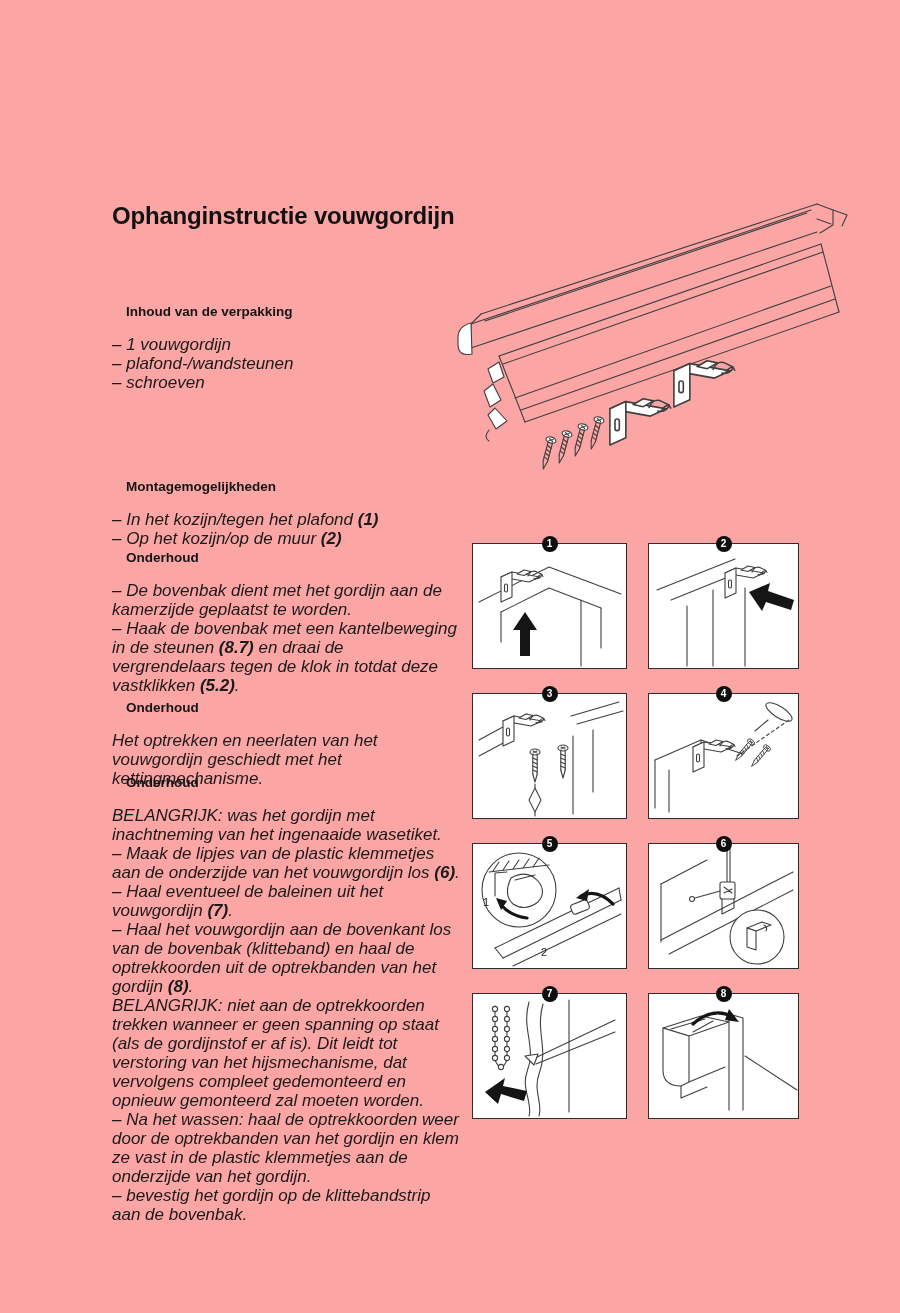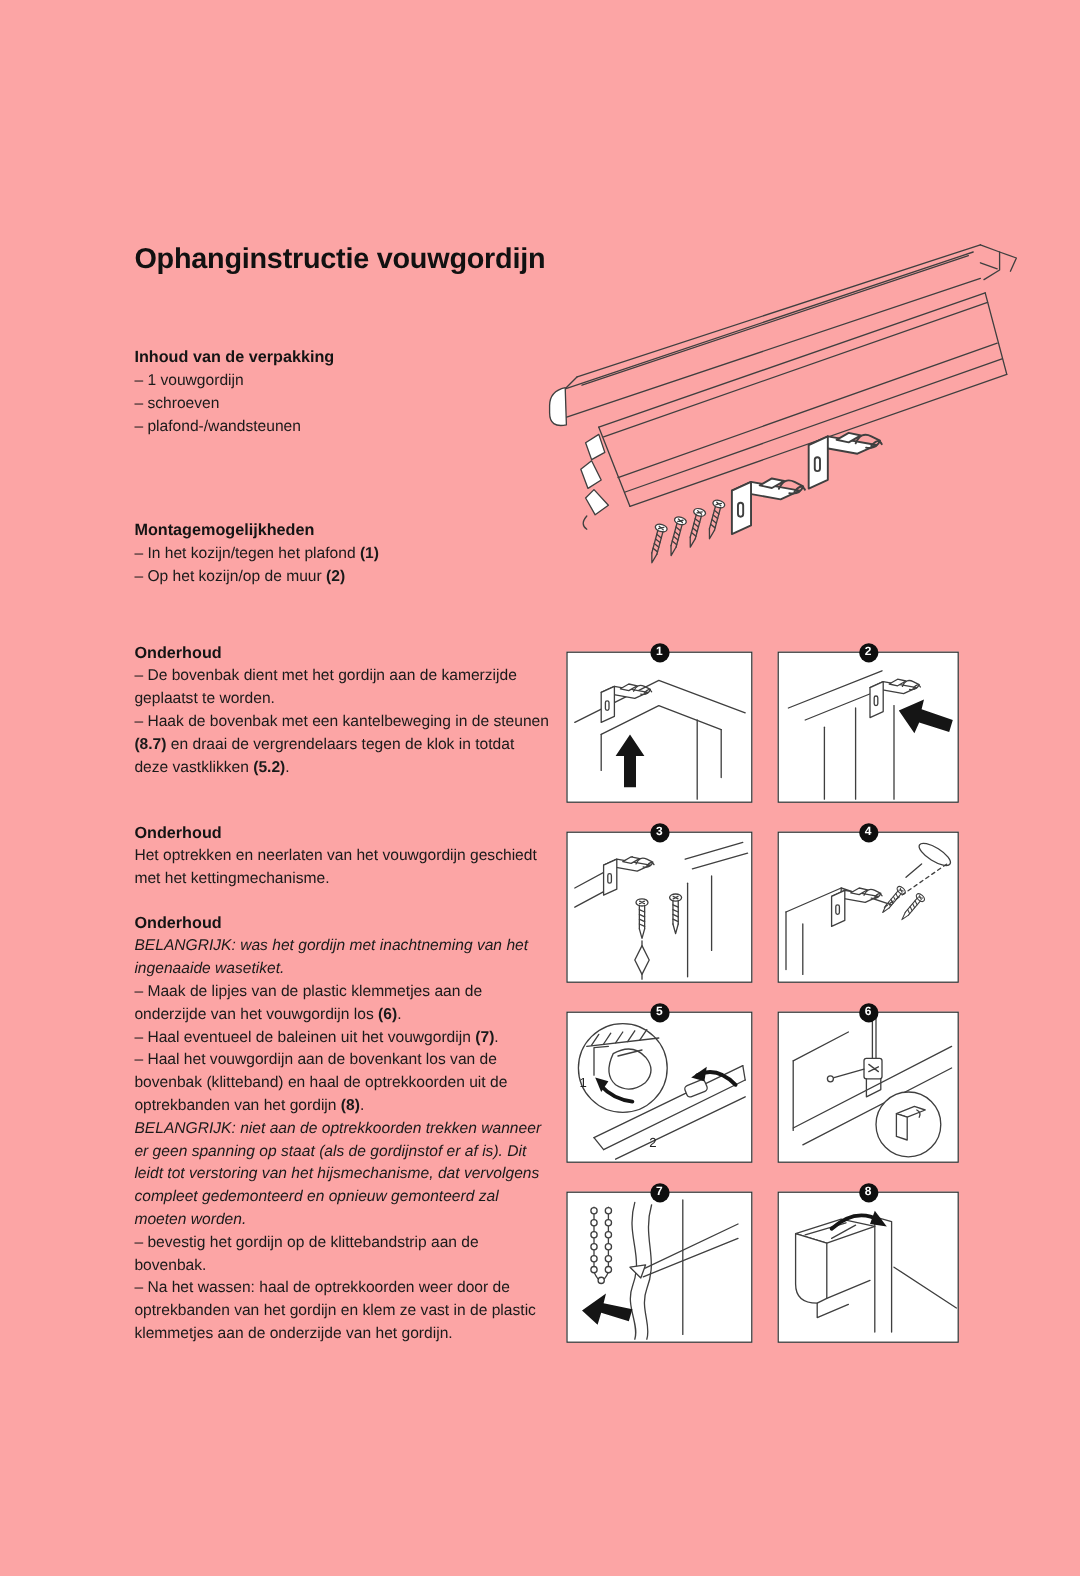--- a/index.html
+++ b/index.html
@@ -1,21 +1,21 @@
 <!DOCTYPE html>
 <html><head>
 <meta charset="utf-8">
 <style>
   html,body{margin:0;padding:0;background:#fff;}
   body{width:900px;height:1313px;position:relative;font-family:"Liberation Sans",sans-serif;color:#1a1a1a;}
   .page{position:absolute;inset:0;background:#fca5a5;overflow:hidden;}
   .title{position:absolute;left:112px;top:202px;margin:0;font-size:24px;font-weight:700;color:#111;letter-spacing:-0.2px;}
   .block{position:absolute;left:112px;width:348px;}
-  .block h2{margin:0;font-size:13.5px;line-height:19px;font-weight:700;color:#141414;}
-  .block p{margin:0;font-size:13px;line-height:19px;}
+  .block h2{margin:14px;font-size:13.5px;line-height:19px;font-weight:700;color:#141414;}
+  .block p{margin:0;font-size:17px;line-height:19px;font-style:italic;}
   .it{font-style:italic;}
   .mainfig{position:absolute;left:455px;top:178px;width:412px;height:318px;}
   .mainfig svg{width:100%;height:100%;display:block;}
   .panel{position:absolute;width:153px;height:124px;border:1.4px solid #2c2c2c;background:#fff;}
   .panel svg{position:absolute;left:0;top:0;width:100%;height:100%;}
   .badge{position:absolute;top:-8.5px;left:50%;transform:translateX(-50%);width:16px;height:16px;border-radius:50%;
          background:#0e0e0e;color:#fff;font-size:10px;font-weight:700;line-height:16px;text-align:center;z-index:3;}
   .lbl{font-family:"Liberation Sans",sans-serif;font-size:11px;fill:#222;}
   .ln{fill:none;stroke:#3f3f3f;stroke-width:1.1;stroke-linecap:round;stroke-linejoin:round;}
   .fw{fill:#fff;stroke:#3f3f3f;stroke-width:1.1;stroke-linejoin:round;}
@@ -45,25 +45,25 @@
   </defs>
 </svg>
 
 <div class="page">
 
   <h1 class="title">Ophanginstructie vouwgordijn</h1>
 
   <section class="block" style="top:288px">
     <h2>Inhoud van de verpakking</h2>
     <p>– 1 vouwgordijn</p>
+    <p>– plafond-/wandsteunen</p>
     <p>– schroeven</p>
-    <p>– plafond-/wandsteunen</p>
-  </section>
-
-  <section class="block" style="top:432px">
+  </section>
+
+  <section class="block" style="top:463px">
     <h2>Montagemogelijkheden</h2>
     <p>– In het kozijn/tegen het plafond <b>(1)</b></p>
     <p>– Op het kozijn/op de muur <b>(2)</b></p>
   </section>
 
   <section class="block" style="top:534px">
     <h2>Onderhoud</h2>
     <p>– De bovenbak dient met het gordijn aan de kamerzijde geplaatst te worden.</p>
     <p>– Haak de bovenbak met een kantelbeweging in de steunen <b>(8.7)</b> en draai de vergrendelaars tegen de klok in totdat deze vastklikken <b>(5.2)</b>.</p>
   </section>
@@ -73,22 +73,22 @@
     <p>Het optrekken en neerlaten van het vouwgordijn geschiedt met het kettingmechanisme.</p>
   </section>
 
   <section class="block" style="top:759px">
     <h2>Onderhoud</h2>
     <p class="it">BELANGRIJK: was het gordijn met inachtneming van het ingenaaide wasetiket.</p>
     <p>– Maak de lipjes van de plastic klemmetjes aan de onderzijde van het vouwgordijn los <b>(6)</b>.</p>
     <p>– Haal eventueel de baleinen uit het vouwgordijn <b>(7)</b>.</p>
     <p>– Haal het vouwgordijn aan de bovenkant los van de bovenbak (klitteband) en haal de optrekkoorden uit de optrekbanden van het gordijn <b>(8)</b>.</p>
     <p class="it">BELANGRIJK: niet aan de optrekkoorden trekken wanneer er geen spanning op staat (als de gordijnstof er af is). Dit leidt tot verstoring van het hijsmechanisme, dat vervolgens compleet gedemonteerd en opnieuw gemonteerd zal moeten worden.</p>
+    <p>– Na het wassen: haal de optrekkoorden weer door de optrekbanden van het gordijn en klem ze vast in de plastic klemmetjes aan de onderzijde van het gordijn.</p>
     <p>– bevestig het gordijn op de klittebandstrip aan de bovenbak.</p>
-    <p>– Na het wassen: haal de optrekkoorden weer door de optrekbanden van het gordijn en klem ze vast in de plastic klemmetjes aan de onderzijde van het gordijn.</p>
   </section>
 
   <div class="mainfig">
     <svg viewBox="0 0 412 318" xmlns="http://www.w3.org/2000/svg">
 
       <path class="ln" d="M16,146 L356,32"></path>
       <path class="ln" d="M26,136 L362,26"></path>
       <path class="ln" d="M16,146 L26,136"></path>
       <path class="ln" d="M30,143 L352,35"></path>
       <path class="ln" d="M16,170 L362,54"></path>

